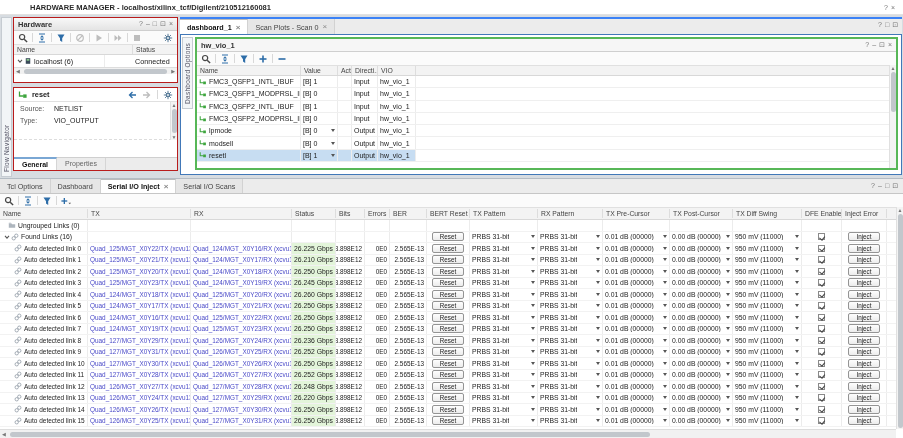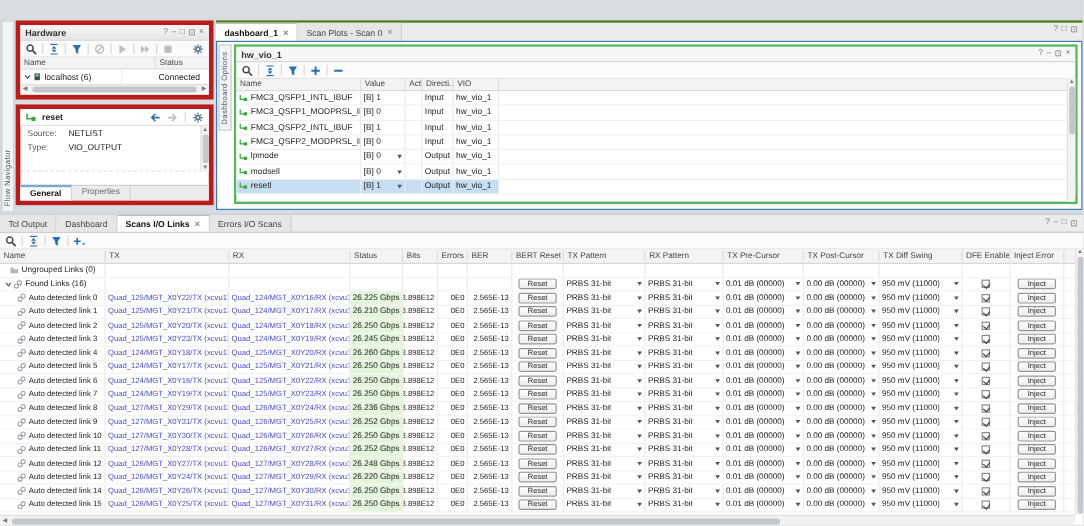--- a/index.html
+++ b/index.html
@@ -1,19 +1,19 @@
 <!DOCTYPE html>
 <html><head>
 <meta charset="utf-8">
 <style>
   *{box-sizing:border-box;margin:0;padding:0}
   html,body{background:#d7dce1}
   #app{position:relative;width:903px;height:438px;background:#d7dce1;overflow:hidden;
        font-family:"Liberation Sans",sans-serif;color:#222;-webkit-font-smoothing:antialiased}
-  .panel{position:absolute;background:#fff;border:4px solid #b91c1c}
+  .panel{position:absolute;background:#fff;border:1px solid #b91c1c}
   .phead{height:13px;display:flex;align-items:center;padding:0 4px;
          background:linear-gradient(#f8f8f8,#e4e4e4);border-bottom:1px solid #cfcfcf;
          font-size:7.5px;font-weight:bold;color:#333;white-space:nowrap}
   .winctl{margin-left:auto;display:flex;gap:3px;font-size:7px;color:#777;font-weight:normal}
   .winctl span{cursor:default}
   .toolbar{height:14px;display:flex;align-items:center;gap:4px;padding:0 4px;border-bottom:1px solid #e0e0e0;background:#fbfbfb}
   .tsep{width:1px;height:9px;background:#d8d8d8}
   .icon{display:inline-flex;width:10px;height:10px;flex:none}
   .icon svg{width:10px;height:10px;display:block}
   .icon.sm,.icon.sm svg{width:8px;height:8px}
@@ -66,20 +66,27 @@
   .subtab{padding:2px 8px;border-right:1px solid #d5d5d5;color:#666}
   .subtab.active{background:#fff;font-weight:bold;color:#111;border-top:2px solid #7aa7d4;margin-top:-1px}
   .titlebar{position:absolute;left:0;top:0;width:100%;height:15px;background:#fff;border-bottom:1px solid #e2e2e2;
             display:flex;align-items:center;padding:0 8px 0 30px;font-size:7.5px;font-weight:bold;color:#2a2a2a}
 </style>
 </head>
 <body>
 
 <div id="app">
 
+  <div class="titlebar">
+    <span>HARDWARE MANAGER - localhost/xilinx_tcf/Digilent/210512160081</span>
+    <span class="winctl" id="main-winctl">
+        <span>?</span>
+        <span>×</span>
+      </span>
+  </div>
 
   <div class="vstrip" style="left:1px;top:17px;width:11px;height:160px">
     <span class="vtext">Flow Navigator</span>
   </div>
 
   <div class="panel" style="left:13px;top:17px;width:165px;height:66px">
     <div class="phead">
       <span>Hardware</span>
       <span class="winctl" id="hw-winctl">
           <span>?</span>
@@ -233,21 +240,21 @@
           <span>VIO_OUTPUT</span>
         </div>
       </div>
     <div class="subtabs" id="probe-subtabs">
         <div class="subtab active">General</div>
         <div class="subtab">Properties</div>
       </div>
   </div>
 
   <div style="position:absolute;left:180px;top:17px;width:722px;height:158px">
-    <div style="height:19px;border-top:2px solid #4d7c0f">
+    <div style="height:19px;border-top:2px solid #3b82f6">
       <div class="tabbar" id="dash-tabs">
           <div class="tab active">
             <span>dashboard_1</span>
             <span class="x">×</span>
           </div>
           <div class="tab">
             <span>Scan Plots - Scan 0</span>
             <span class="x">×</span>
           </div>
         </div>
@@ -452,31 +459,31 @@
           <div class="vthumb" style="height:40px;margin-top:1px"></div>
         </div>
       </div>
     </div>
   </div>
 
   <div style="position:absolute;left:0;top:178px;width:903px;height:260px;background:#fff;border-top:1px solid #b4bcc4">
     <div style="height:15px;position:relative">
       <div class="tabbar" id="bottom-tabs">
           <div class="tab">
-            <span>Tcl Output</span>
+            <span>Tcl Options</span>
           </div>
           <div class="tab">
             <span>Dashboard</span>
           </div>
           <div class="tab active">
-            <span>Scans I/O Links</span>
+            <span>Serial I/O Inject</span>
             <span class="x">×</span>
           </div>
           <div class="tab">
-            <span>Errors I/O Scans</span>
+            <span>Serial I/O Scans</span>
           </div>
         </div>
       <span class="winctl" style="position:absolute;right:5px;top:3px" id="bottom-winctl">
           <span>?</span>
           <span>–</span>
           <span>□</span>
           <span>⊡</span>
         </span>
     </div>
     <div class="toolbar" id="bottom-toolbar">

